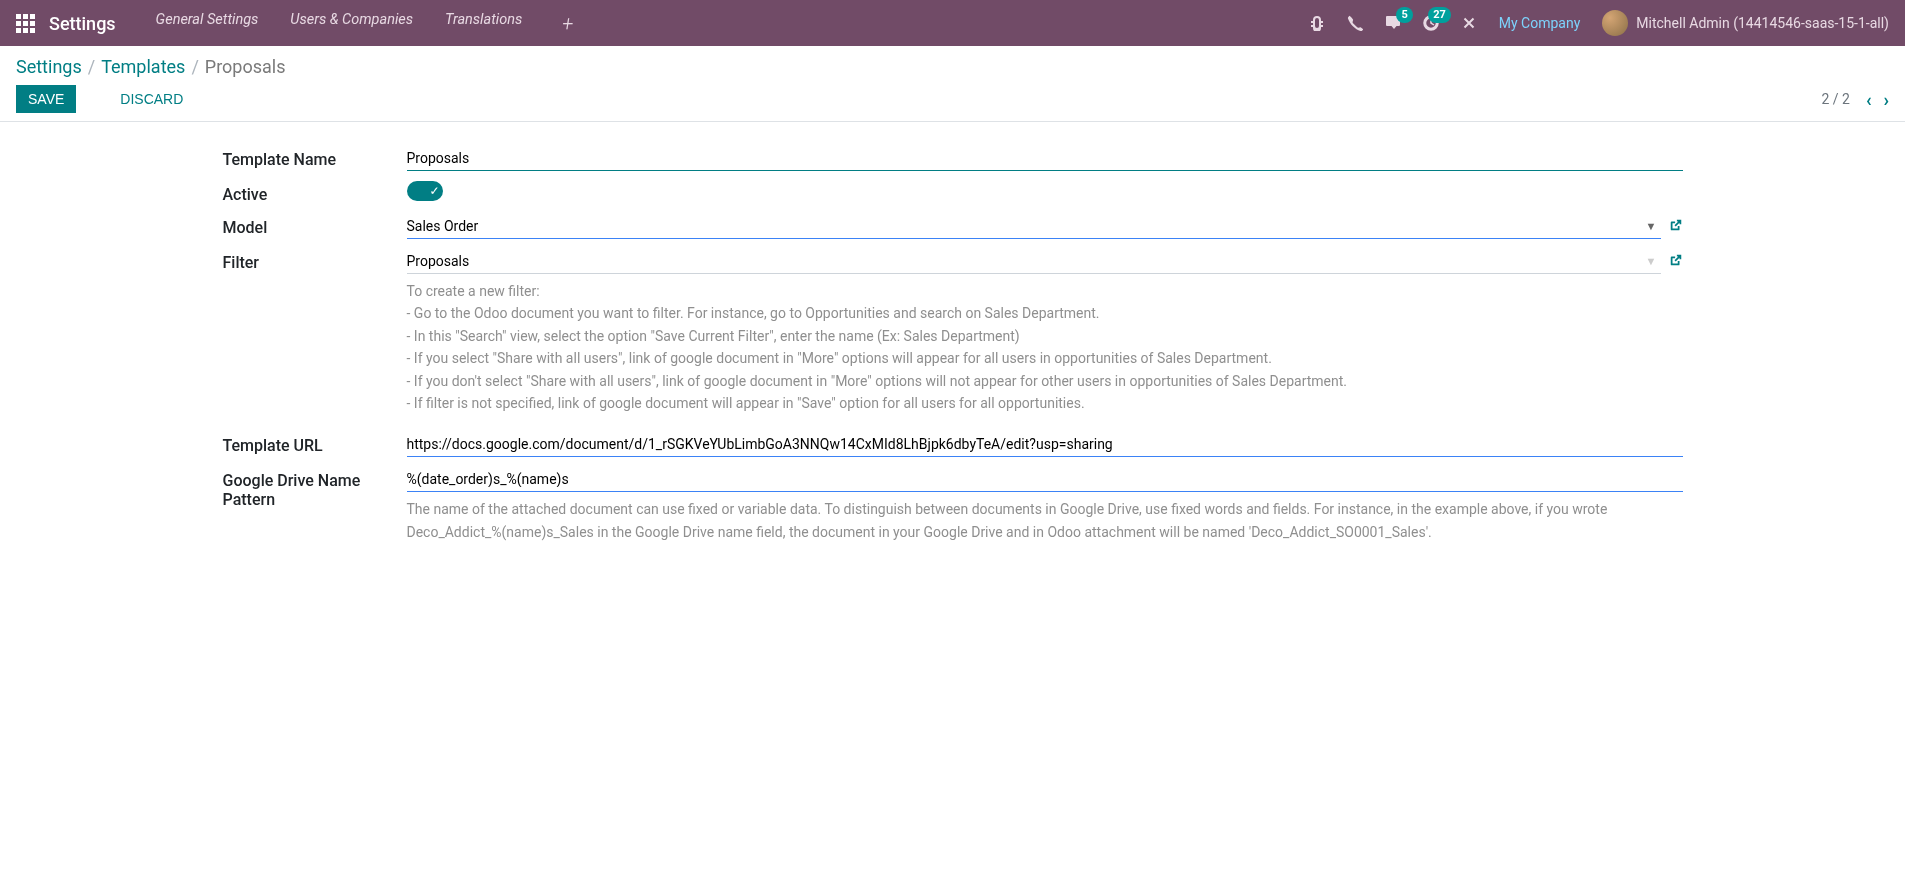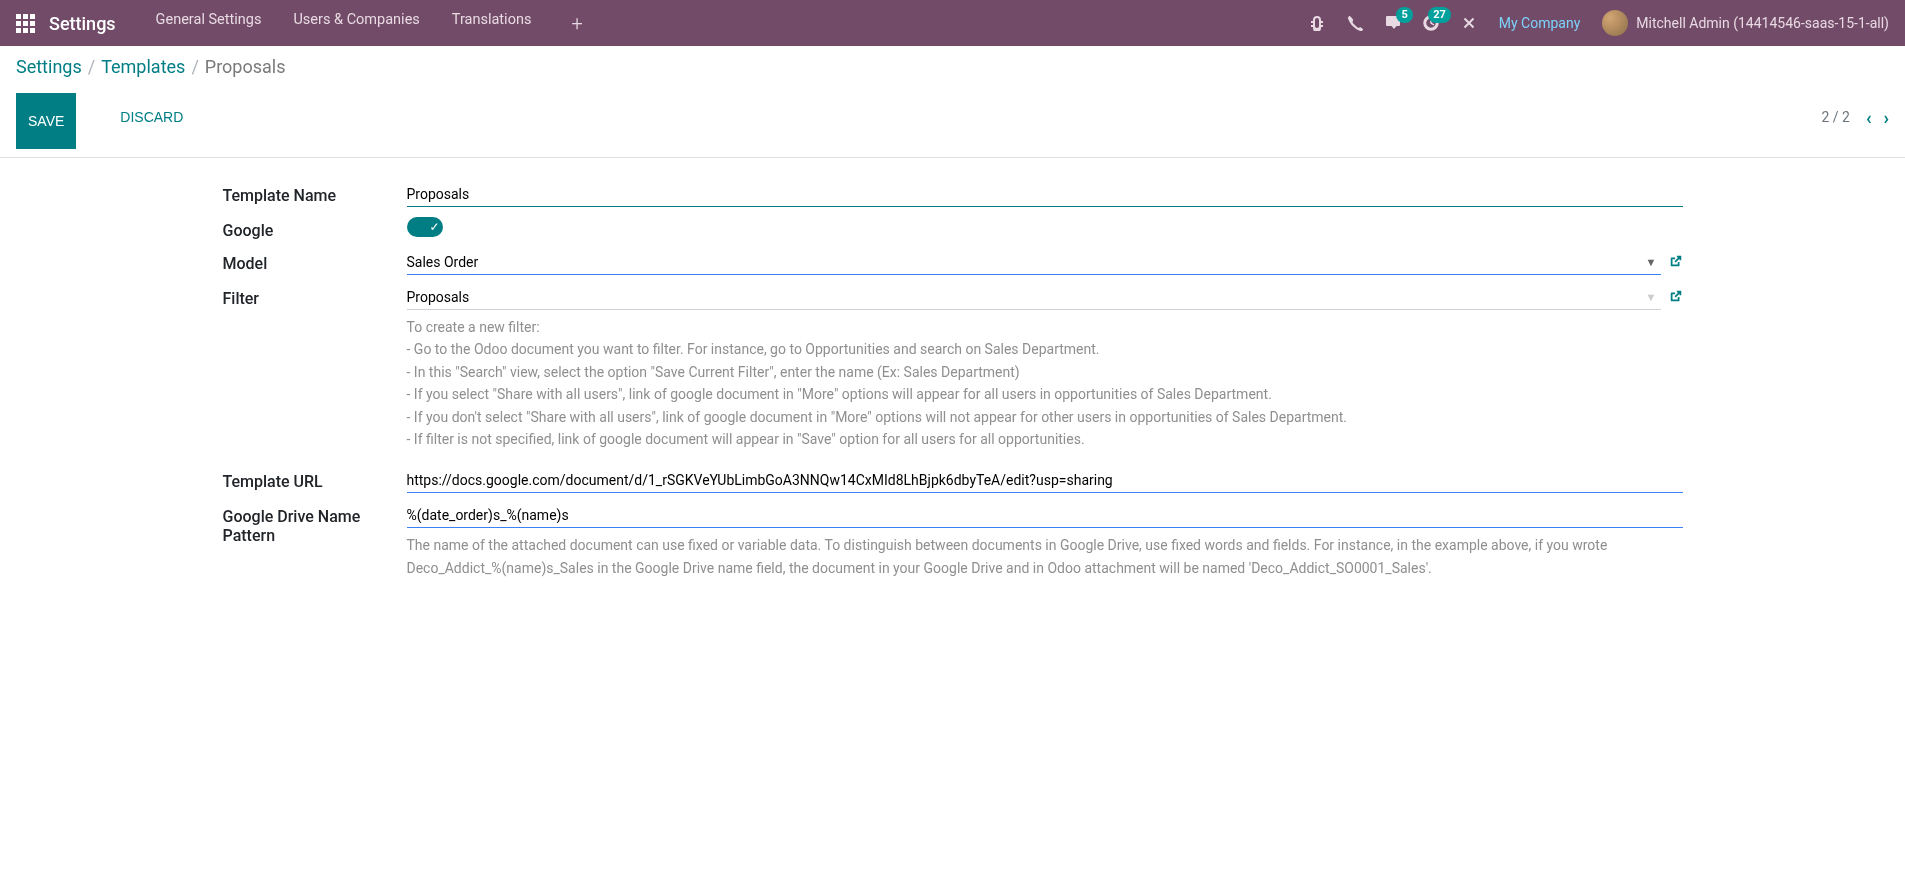--- a/index.html
+++ b/index.html
@@ -3,41 +3,41 @@
 <meta charset="utf-8">
 <style>
   * { box-sizing: border-box; margin: 0; padding: 0; }
   body { font-family: -apple-system, BlinkMacSystemFont, "Segoe UI", Roboto, "Helvetica Neue", Arial, sans-serif; font-size: 14px; color: #212529; background: #fff; }
   
   
   .navbar { background: #714b67; color: #fff; height: 46px; display: flex; align-items: center; padding: 0 16px; }
   .navbar .apps-icon { display: grid; grid-template-columns: repeat(3, 5px); grid-template-rows: repeat(3, 5px); gap: 2px; margin-right: 14px; cursor: pointer; }
   .navbar .apps-icon span { background: #fff; width: 5px; height: 5px; }
   .navbar .brand { font-size: 18px; font-weight: 500; margin-right: 40px; }
-  .navbar .menu { display: flex; gap: 32px; }
+  .navbar .menu { display: flex; gap: 32px; font-style: italic; }
   .navbar .menu-item { color: #e8d9e3; cursor: pointer; font-size: 14.5px; }
   .navbar .plus { font-size: 20px; font-weight: 300; margin-left: 8px; cursor: pointer; color: #e8d9e3; }
   .navbar .spacer { flex: 1; }
   .navbar .right-icons { display: flex; align-items: center; gap: 22px; }
   .navbar .icon-btn { position: relative; cursor: pointer; color: #e8d9e3; display: flex; align-items: center; }
   .navbar .icon-btn svg { width: 16px; height: 16px; fill: #e8d9e3; }
   .navbar .badge { position: absolute; top: -8px; right: -12px; background: #00a09d; color: #fff; font-size: 11px; font-weight: 700; border-radius: 10px; padding: 0 5px; min-width: 16px; height: 16px; line-height: 16px; text-align: center; }
   .navbar .company { color: #7dd3fc; font-size: 14px; cursor: pointer; }
   .navbar .user { display: flex; align-items: center; gap: 8px; cursor: pointer; color: #e8d9e3; }
   .navbar .avatar { width: 26px; height: 26px; border-radius: 50%; background: radial-gradient(circle at 30% 30%, #d4a574, #8b6f47); display: inline-block; }
   
   
   .control-panel { padding: 10px 16px 0; }
   .breadcrumbs { font-size: 18px; color: #6c757d; margin-bottom: 8px; display: flex; align-items: center; gap: 6px; flex-wrap: wrap; }
   .breadcrumbs .crumb-link { color: #017e84; cursor: pointer; }
   .breadcrumbs .crumb-active { color: #7a7a7a; }
   .breadcrumbs .sep { color: #adb5bd; }
   .actions-row { display: flex; align-items: center; justify-content: space-between; padding-bottom: 8px; }
   .actions-left { display: flex; align-items: center; gap: 12px; }
-  .btn-primary { background: #017e84; color: #fff; border: none; padding: 20px 12px; font-size: 14px; font-weight: 500; cursor: pointer; text-transform: uppercase; margin-top: 8px; }
+  .btn-primary { background: #017e84; color: #fff; border: none; padding: 6px 12px; font-size: 14px; font-weight: 500; cursor: pointer; text-transform: uppercase; }
   .btn-link { background: none; border: none; color: #017e84; font-size: 14px; font-weight: 500; cursor: pointer; text-transform: uppercase; margin-left: 32px; }
   .pager { display: flex; align-items: center; gap: 16px; color: #6c757d; font-size: 14px; }
   .pager .arrows { display: flex; gap: 12px; }
   .pager .arrow { cursor: pointer; color: #017e84; font-size: 18px; font-weight: bold; user-select: none; }
   hr.sep-line { border: 0; border-top: 1px solid #dee2e6; margin: 0; }
   
   
   .sheet { max-width: 1492px; margin: 0 auto; padding: 24px 16px; }
   .form-row { display: flex; align-items: flex-start; margin-bottom: 10px; }
   .form-label { width: 184px; flex-shrink: 0; font-weight: 500; font-size: 16px; color: #212529; padding-top: 4px; }
@@ -146,21 +146,21 @@
 <div class="sheet">
 
   <div class="form-row">
     <div class="form-label">Template Name</div>
     <div class="form-field">
       <input type="text" class="input-text required" value="Proposals" style="">
     </div>
   </div>
 
   <div class="form-row">
-    <div class="form-label">Google</div>
+    <div class="form-label">Active</div>
     <div class="form-field">
       <div class="toggle">
         <span class="check">✓</span>
       </div>
     </div>
   </div>
 
   <div class="form-row">
     <div class="form-label">Model</div>
     <div class="form-field m2o-wrap">

